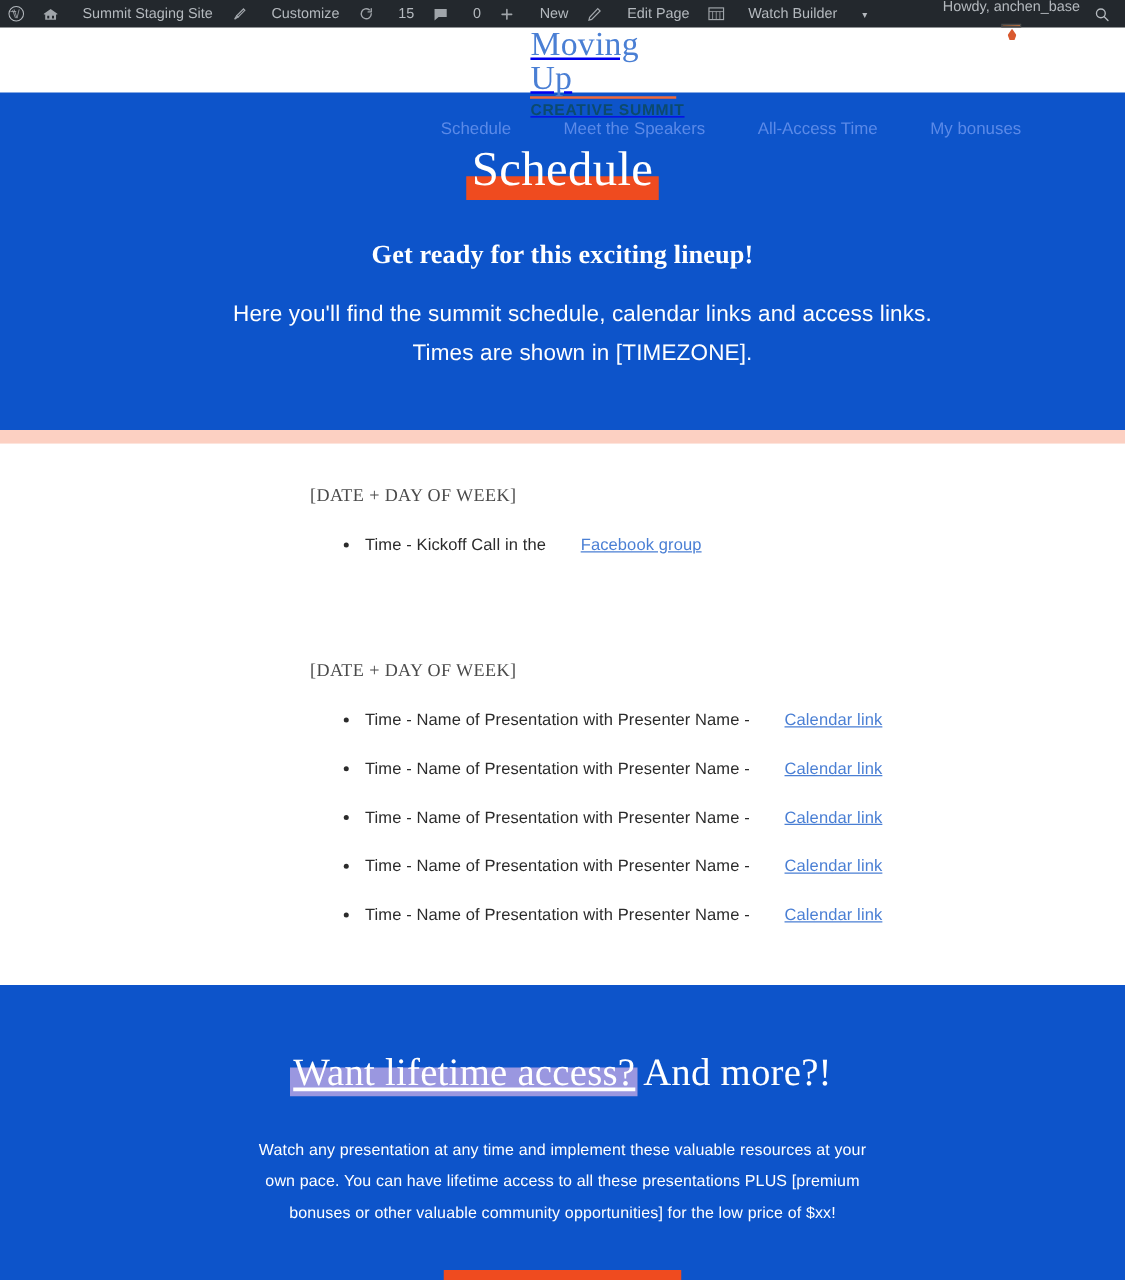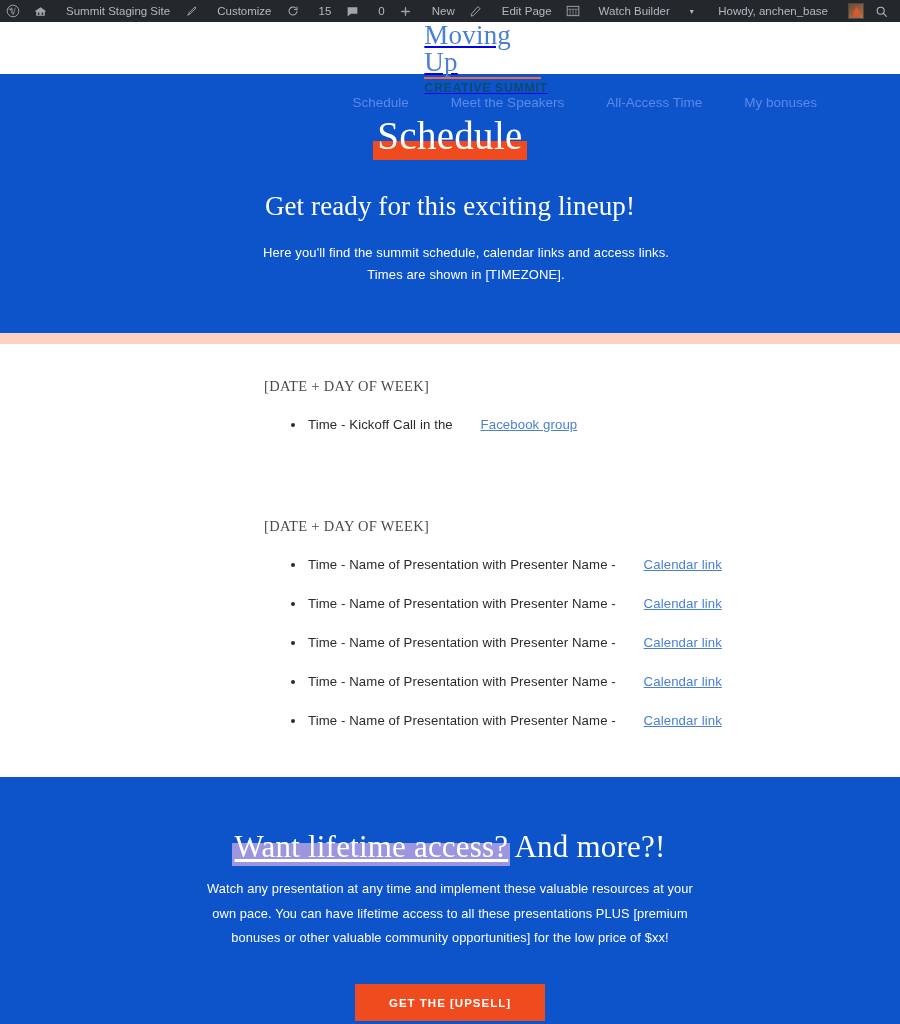--- a/index.html
+++ b/index.html
@@ -41,21 +41,21 @@
     font-size: 13px;
     line-height: 1;
   }
   .ab-ico svg { display: block; }
   .ab-right {
     margin-left: auto;
     display: flex;
     align-items: center;
     padding-right: 4px;
   }
-  .ab-howdy { padding: 0 6px; display: flex; align-items: center; gap: 20px; }
+  .ab-howdy { padding: 0 6px; display: flex; align-items: center; gap: 7px; flex-direction: column; }
   .avatar-16 {
     width: 16px; height: 16px;
     background: linear-gradient(150deg,#6b4a35 0%,#8d5c3b 45%,#c0703f 100%);
     border: 1px solid #4a4a4a;
     display: inline-block;
     position: relative;
   }
   .avatar-16::after {
     content: "";
     position: absolute; left: 4px; top: 3px;
@@ -135,42 +135,42 @@
     content: "";
     position: absolute;
     left: -4px; right: -4px;
     bottom: -3px;
     height: 19px;
     background: #ef4b1f;
     z-index: -1;
   }
   .hero h2 {
     font-family: "Liberation Serif", serif;
-    font-weight: normal;
-    font-size: 27px;
+    font-weight: bold;
+    font-size: 21px;
     margin-top: 30px;
     letter-spacing: .1px;
   }
   .hero p {
-    font-size: 13px;
+    font-size: 18px;
     line-height: 1.72;
     margin-top: 20px;
     letter-spacing: .12px;
     margin-left: 32px;
   }
 
   .peach-band {
     height: 11px;
     background: #fcd0c2;
   }
 
   
   .schedule {
     background: #ffffff;
-    padding: 34px 0 0 16px;
+    padding: 34px 0 0 0;
   }
   .sched-block { padding-left: 248px; }
   .sched-block + .sched-block { margin-top: 84px; }
   .sched-date {
     font-family: "Liberation Serif", serif;
     font-size: 14.5px;
     color: #4a4a4a;
     letter-spacing: .3px;
   }
   .sched-list {
@@ -228,21 +228,21 @@
     position: absolute;
     left: -3px; right: -2px;
     bottom: -1px;
     height: 23px;
     background: #9a97e0;
     z-index: -1;
   }
   .upsell p {
     font-size: 12.8px;
     line-height: 1.95;
-    margin: 12px auto 0;
+    margin: 32px auto 0;
     width: 492px;
     letter-spacing: .12px;
   }
   .cta-wrap { margin-top: 33px; }
   .cta-btn {
     display: inline-block;
     background: #ef4b1f;
     color: #ffffff;
     border: none;
     font-family: "Liberation Sans", sans-serif;

